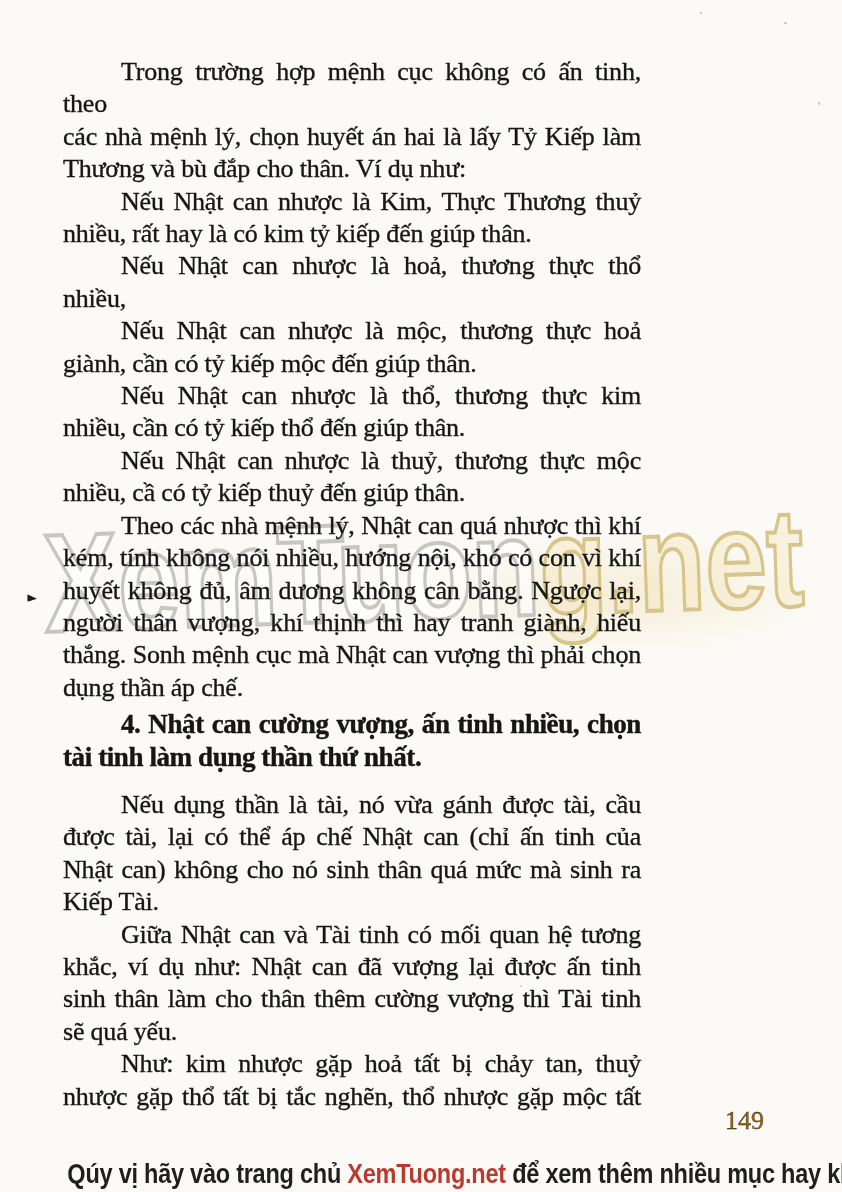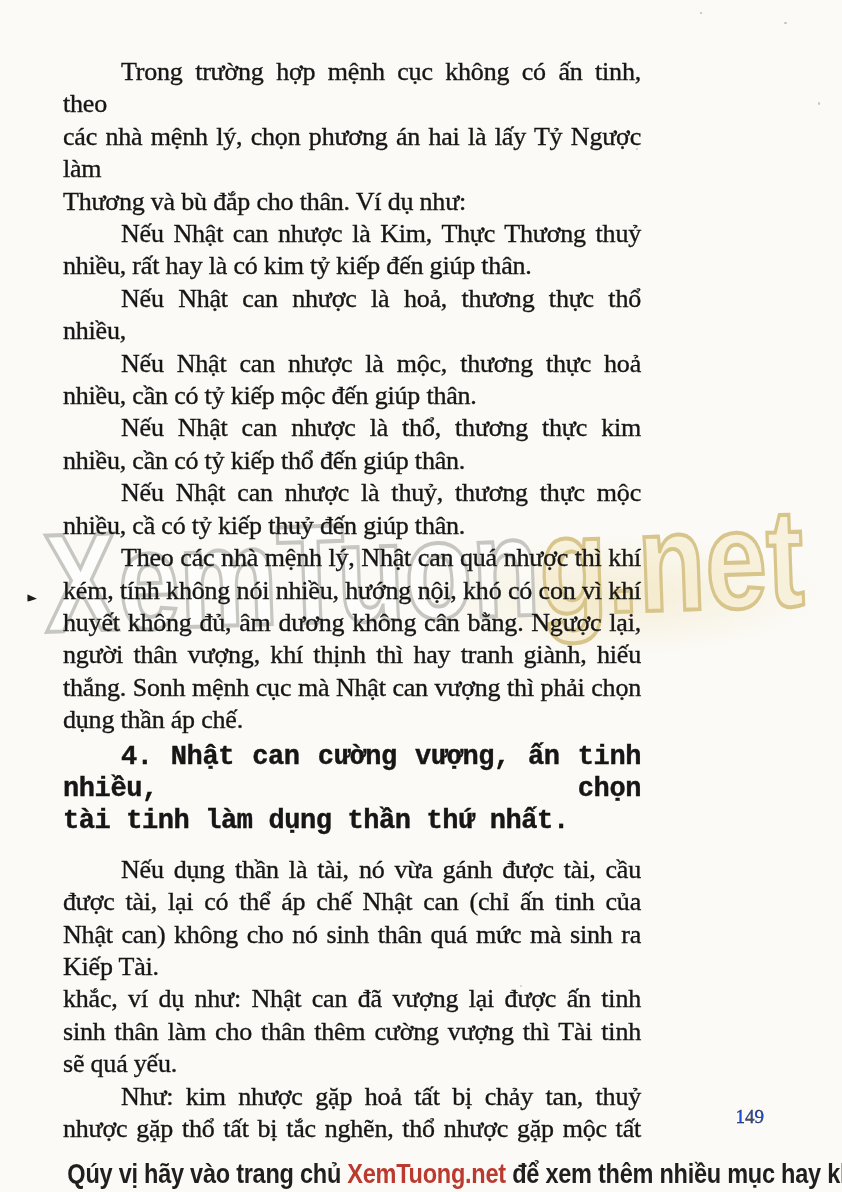--- a/index.html
+++ b/index.html
@@ -38,30 +38,30 @@
   .line{
     font-family:"Liberation Serif",serif;
     font-size:26px;line-height:32.4px;letter-spacing:-0.2px;
     text-align:justify;text-align-last:justify;
     -webkit-text-stroke:0.35px #161616;
     white-space:normal;
   }
   .line.first{text-indent:58px;}
   .line.lastline{text-align-last:left;}
   .line.heading{
-    font-family:Liberation Mono, monospace;font-weight:bold;
+    font-family:Liberation Serif, serif;font-weight:bold;
     font-size:27px;letter-spacing:-0.4px;
     -webkit-text-stroke:0.4px #111;
   }
   .line.heading.first{margin-top:4px;}
   .line.heading.lastline{margin-bottom:16px;}
   
   .page-number{
     position:absolute;top:1106px;right:78px;z-index:1;
-    font-family:"Liberation Serif",serif;font-size:19px;color:#1d4ed8;
+    font-family:"Liberation Serif",serif;font-size:26px;color:#a16207;
     -webkit-text-stroke:0.3px #141414;
   }
   
   .footer{
     position:absolute;left:0;bottom:2px;width:842px;z-index:1;
     text-align:center;white-space:nowrap;
     font-family:"Liberation Sans",sans-serif;font-weight:bold;
     font-size:28px;color:#1f1f1f;
     transform:scaleX(0.84);transform-origin:center;
     letter-spacing:-0.3px;
@@ -75,43 +75,44 @@
 
 <div class="arrow-speck"></div>
 <div class="speck" style="left:700px;top:12px;width:2px;height:2px;opacity:.35"></div>
 <div class="speck" style="left:784px;top:22px;width:3px;height:2px;opacity:.3"></div>
 <div class="speck" style="left:636px;top:148px;width:2px;height:2px;opacity:.3"></div>
 <div class="speck" style="left:818px;top:102px;width:2px;height:3px;opacity:.28"></div>
 <div class="speck" style="left:520px;top:985px;width:2px;height:2px;opacity:.25"></div>
 
 <main class="text-block" id="text-block">
     <div class="line first">Trong trường hợp mệnh cục không có ấn tinh, theo</div>
-    <div class="line">các nhà mệnh lý, chọn phương án hai là lấy Tỷ Ngược làm</div>
+    <div class="line">các nhà mệnh lý, chọn huyết án hai là lấy Tỷ Kiếp làm</div>
     <div class="line lastline">Thương và bù đắp cho thân. Ví dụ như:</div>
     <div class="line first">Nếu Nhật can nhược là Kim, Thực Thương thuỷ</div>
     <div class="line lastline">nhiều, rất hay là có kim tỷ kiếp đến giúp thân.</div>
     <div class="line first">Nếu Nhật can nhược là hoả, thương thực thổ nhiều,</div>
     <div class="line first">Nếu Nhật can nhược là mộc, thương thực hoả</div>
-    <div class="line lastline">nhiều, cần có tỷ kiếp mộc đến giúp thân.</div>
+    <div class="line lastline">giành, cần có tỷ kiếp mộc đến giúp thân.</div>
     <div class="line first">Nếu Nhật can nhược là thổ, thương thực kim</div>
     <div class="line lastline">nhiều, cần có tỷ kiếp thổ đến giúp thân.</div>
     <div class="line first">Nếu Nhật can nhược là thuỷ, thương thực mộc</div>
     <div class="line lastline">nhiều, cầ có tỷ kiếp thuỷ đến giúp thân.</div>
     <div class="line first">Theo các nhà mệnh lý, Nhật can quá nhược thì khí</div>
     <div class="line">kém, tính không nói nhiều, hướng nội, khó có con vì khí</div>
     <div class="line">huyết không đủ, âm dương không cân bằng. Ngược lại,</div>
     <div class="line">người thân vượng, khí thịnh thì hay tranh giành, hiếu</div>
     <div class="line">thắng. Sonh mệnh cục mà Nhật can vượng thì phải chọn</div>
     <div class="line lastline">dụng thần áp chế.</div>
     <div class="line heading first">4. Nhật can cường vượng, ấn tinh nhiều, chọn</div>
     <div class="line heading lastline">tài tinh làm dụng thần thứ nhất.</div>
     <div class="line first">Nếu dụng thần là tài, nó vừa gánh được tài, cầu</div>
     <div class="line">được tài, lại có thể áp chế Nhật can (chỉ ấn tinh của</div>
     <div class="line">Nhật can) không cho nó sinh thân quá mức mà sinh ra</div>
     <div class="line lastline">Kiếp Tài.</div>
+    <div class="line first">Giữa Nhật can và Tài tinh có mối quan hệ tương</div>
     <div class="line">khắc, ví dụ như: Nhật can đã vượng lại được ấn tinh</div>
     <div class="line">sinh thân làm cho thân thêm cường vượng thì Tài tinh</div>
     <div class="line lastline">sẽ quá yếu.</div>
     <div class="line first">Như: kim nhược gặp hoả tất bị chảy tan, thuỷ</div>
     <div class="line">nhược gặp thổ tất bị tắc nghẽn, thổ nhược gặp mộc tất</div>
   </main>
 
 <div class="page-number">149</div>
 
 <div class="footer"><span>Qúy vị hãy vào trang chủ </span><span id="footer-brand" style="color: rgb(187, 58, 48);">XemTuong.net</span><span> để xem thêm nhiều mục hay khác</span></div>

